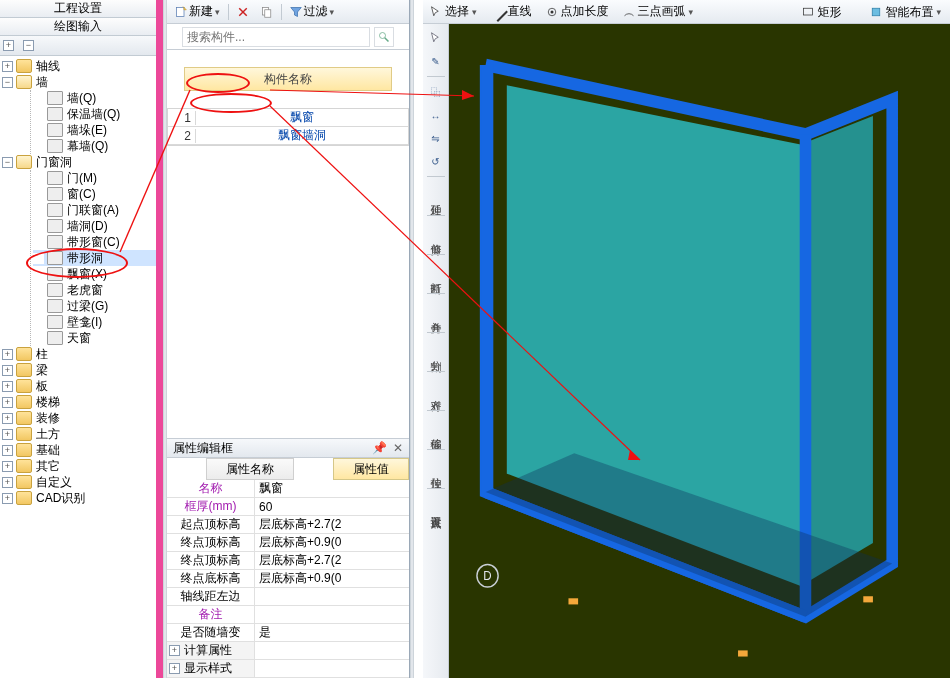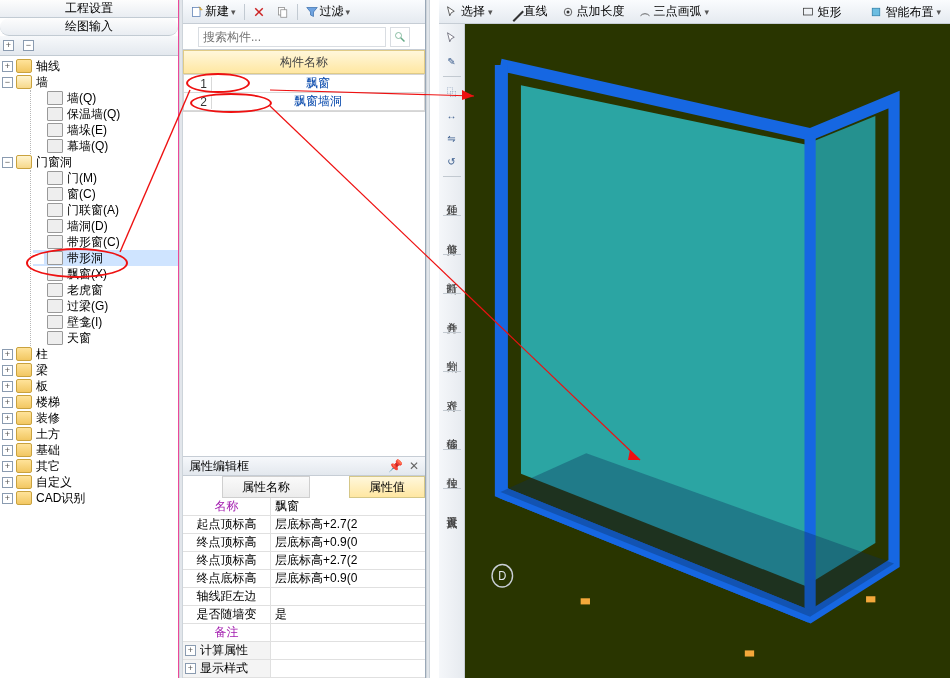--- a/index.html
+++ b/index.html
@@ -1,23 +1,23 @@
 <!DOCTYPE html>
 <html><head>
 <meta charset="utf-8">
 <style>
   * { box-sizing: border-box; margin: 0; padding: 0; font-family: "Microsoft YaHei", SimSun, Arial, sans-serif; font-size: 12px; }
   body { width: 950px; height: 678px; overflow: hidden; background: #fff; position: relative; }
   .layout { display: flex; width: 100%; height: 100%; }
 
   
-  .left-panel { width: 179px; background: #fff; border-right: 1px solid #ec4899; display: flex; flex-direction: column; position: relative; }
+  .left-panel { width: 163px; background: #fff; border-right: 7px solid #ec4899; display: flex; flex-direction: column; position: relative; }
   .tab-header { height: 18px; background: linear-gradient(#fdfdfd,#e9edf2); border-bottom: 1px solid #c2cbd3; display: flex; align-items: center; justify-content: center; font-size: 12px; }
   .tab-header span { padding: 0 6px; }
-  .tab-header + .tab-header { border-top: none; border-radius: 9px; }
+  .tab-header + .tab-header { border-top: none; }
   .tb-small { height: 20px; background: linear-gradient(#f7f9fb,#e3e8ee); border-bottom: 1px solid #c2cbd3; display: flex; align-items: center; }
   .tb-small .mini { width: 16px; height: 16px; margin: 0 2px; display: inline-flex; align-items: center; justify-content: center; }
   .tree { flex: 1; overflow: auto; padding: 2px 0 0 2px; user-select: none; }
   .node { position: relative; }
   .row { display: flex; align-items: center; height: 16px; padding-left: 0; white-space: nowrap; }
   .tgl { width: 11px; height: 11px; border: 1px solid #8a9bb0; margin-right: 3px; display: inline-flex; align-items: center; justify-content: center; font-size: 9px; line-height: 1; color: #555; cursor: pointer; background: #fff; }
   .tgl.leaf { border: none; }
   .folder, .doticon { width: 16px; height: 14px; margin-right: 2px; display: inline-block; }
   .folder { background: linear-gradient(#ffe39a,#f2c762); border: 1px solid #c9a23e; border-radius: 2px; }
   .folder.open { background: linear-gradient(#fff4cf,#f6d88a); }
@@ -32,21 +32,21 @@
   
   .mid-panel { width: 243px; display: flex; flex-direction: column; border-right: 1px solid #9aa8b7; }
   .mid-toolbar { height: 24px; background: linear-gradient(#fafcfe,#e5eaf0); border-bottom: 1px solid #c6cdd5; display: flex; align-items: center; gap: 4px; padding: 4px 4px; }
   .mid-toolbar .btn { display: inline-flex; align-items: center; gap: 2px; height: 20px; padding: 0 4px; cursor: pointer; }
   .mid-toolbar .sep { width: 1px; height: 16px; background: #c2cad2; }
   .dd-caret { font-size: 9px; color: #555; }
   .searchbar { height: 26px; display: flex; align-items: center; border-bottom: 1px solid #c6cdd5; padding: 2px 15px; gap: 4px; background: #fff; }
   .searchbar input { flex: 1; height: 20px; border: 1px solid #d9dde2; padding: 0 4px; font-size: 12px; color: #999; }
   .searchbar .mag { width: 20px; height: 20px; border: 1px solid #d9dde2; display: flex; align-items: center; justify-content: center; }
   .grid-area { flex: 1; display: flex; flex-direction: column; }
-  .grid-head { height: 24px; background: linear-gradient(#fff7db,#ffe7a2); border: 1px solid #e0cb86; display: flex; align-items: center; justify-content: center; font-size: 12px; margin: 0px; color: #444; }
+  .grid-head { height: 24px; background: linear-gradient(#fff7db,#ffe7a2); border: 1px solid #e0cb86; display: flex; align-items: center; justify-content: center; font-size: 12px; margin: 17px; color: #444; }
   .grid-rows { background: #f3f3f3; border: 1px solid #d5d5d5; }
   .gr { display: flex; height: 18px; border-bottom: 1px solid #d9d9d9; align-items: center; background: #fff; }
   .gr .numc { width: 28px; text-align: right; padding-right: 4px; color: #333; border-right: 1px solid #d9d9d9; }
   .gr .valc { flex: 1; text-align: center; color: #0044aa; }
   .grid-fill { flex: 1; }
 
   
   .prop-title { height: 20px; background: linear-gradient(#f6f8fb,#e3e8ee); border-top: 1px solid #c6cdd5; border-bottom: 1px solid #c6cdd5; display: flex; align-items: center; justify-content: space-between; padding: 0 6px; font-size: 12px; }
   .prop-title .pin { display: inline-flex; gap: 6px; color: #666; }
   .prop-head { display: flex; height: 22px; }
@@ -350,45 +350,49 @@
       <div class="prop-head">
         <div class="ph first">属性名称</div>
         <div class="ph second">属性值</div>
       </div>
       <div class="prop-rows" id="prop-rows">
           <div class="pr">
             <div class="nm blue">名称</div>
             <div class="vl">飘窗</div>
           </div>
           <div class="pr">
+            <div class="nm blue">框厚(mm)</div>
+            <div class="vl">60</div>
+          </div>
+          <div class="pr">
             <div class="nm">起点顶标高</div>
             <div class="vl">层底标高+2.7(2</div>
           </div>
           <div class="pr">
             <div class="nm">终点顶标高</div>
             <div class="vl">层底标高+0.9(0</div>
           </div>
           <div class="pr">
             <div class="nm">终点顶标高</div>
             <div class="vl">层底标高+2.7(2</div>
           </div>
           <div class="pr">
             <div class="nm">终点底标高</div>
             <div class="vl">层底标高+0.9(0</div>
           </div>
           <div class="pr">
             <div class="nm">轴线距左边</div>
           </div>
           <div class="pr">
+            <div class="nm blue">备注</div>
+            <div class="vl"></div>
+          </div>
+          <div class="pr">
             <div class="nm">是否随墙变</div>
             <div class="vl">是</div>
-          </div>
-          <div class="pr">
-            <div class="nm blue">备注</div>
-            <div class="vl"></div>
           </div>
           <div class="pr group">
             <div class="nm">
               <span class="tg">+</span>
               <span>计算属性</span>
             </div>
             <div class="vl"></div>
           </div>
           <div class="pr group">
             <div class="nm">

